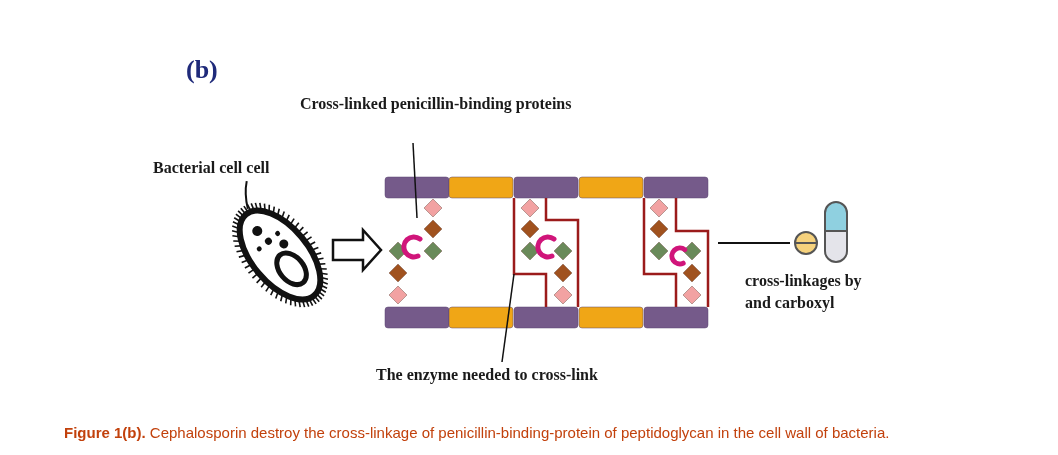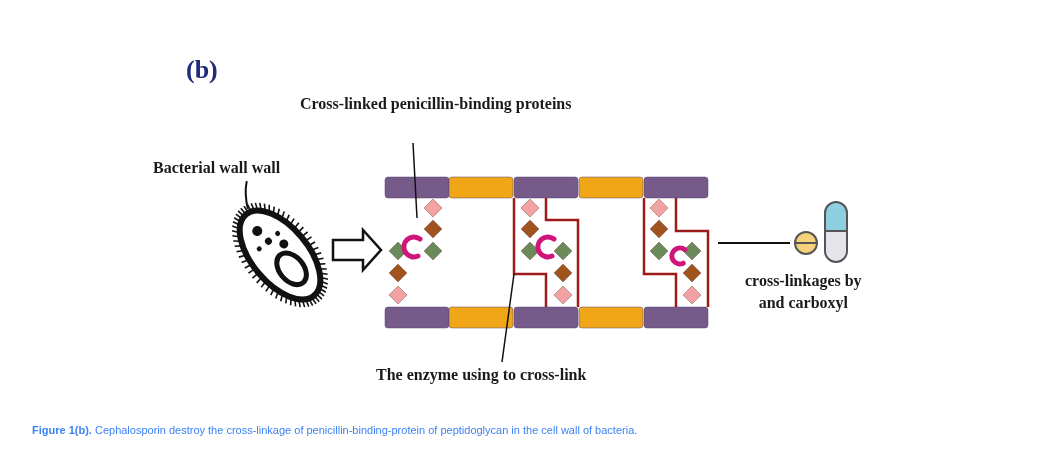--- a/index.html
+++ b/index.html
@@ -1,36 +1,36 @@
 <!DOCTYPE html>
 <html><head>
 <meta charset="utf-8">
 <style>
   html, body { margin: 0; padding: 0; background: #ffffff; }
   body { width: 1058px; height: 455px; position: relative; overflow: hidden; }
   .serif { font-family: "Liberation Serif", "DejaVu Serif", serif; font-weight: bold; color: #1a1a1a; }
   .panel-label { position: absolute; left: 186px; top: 55px; font-size: 26px; color: #1f2a7a; font-family: "Liberation Serif", serif; font-weight: bold; }
-  .lbl { position: absolute; font-size: 16px; line-height: 22px; text-align: center; white-space: nowrap; }
-  .caption { position: absolute; left: 32px; top: 424px; font-family: "Liberation Sans", "DejaVu Sans", sans-serif; font-size: 11px; color: #3b82f6; white-space: nowrap; }
+  .lbl { position: absolute; font-size: 16px; line-height: 22px; text-align: left; white-space: nowrap; }
+  .caption { position: absolute; left: 64px; top: 424px; font-family: "Liberation Sans", "DejaVu Sans", sans-serif; font-size: 15px; color: #c2410c; white-space: nowrap; }
   .caption b { font-weight: bold; }
   svg { position: absolute; left: 0; top: 0; }
 </style>
 </head>
 <body>
 
 <div class="panel-label">(b)</div>
 
 <div class="lbl serif" style="left:300px; top:93px;">
   <div>Cross-linked penicillin-binding proteins</div>
 </div>
 
-<div class="lbl serif" style="left:153px; top:157px; text-align:left;">Bacterial wall wall</div>
+<div class="lbl serif" style="left:153px; top:157px; text-align:left;">Bacterial cell cell</div>
 
 <div class="lbl serif" style="left:376px; top:364px;">
-  <div>The enzyme using to cross-link</div>
+  <div>The enzyme needed to cross-link</div>
 </div>
 
 <div class="lbl serif" style="left:745px; top:270px; line-height:22px;">
   <div>cross-linkages by</div>
   <div>and carboxyl</div>
 </div>
 
 <div class="caption">
   <b>Figure 1(b).</b><span> Cephalosporin destroy the cross-linkage of penicillin-binding-protein of peptidoglycan in the cell wall of bacteria.</span>
 </div>

